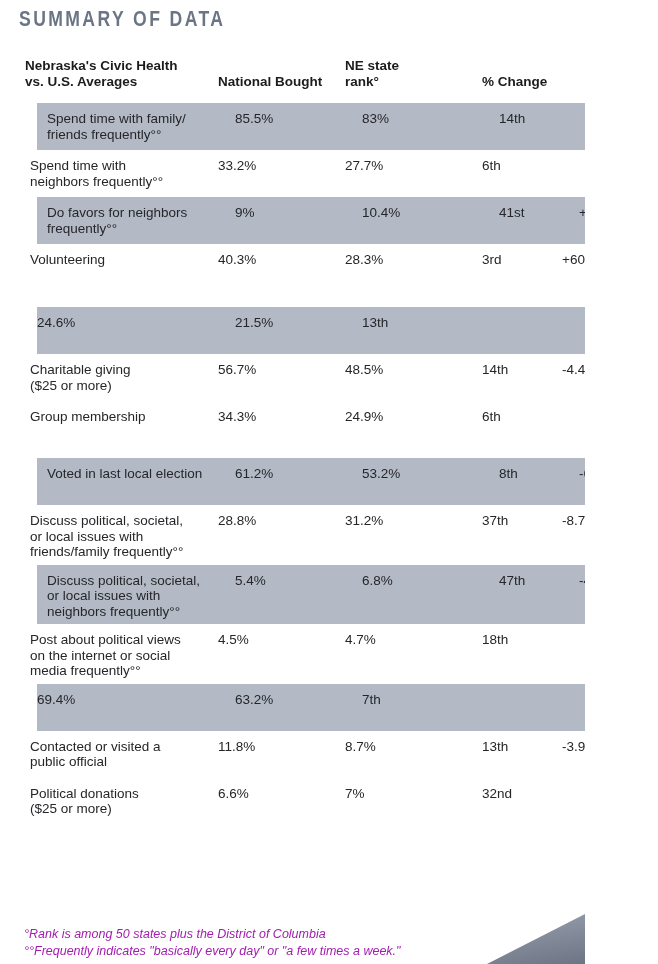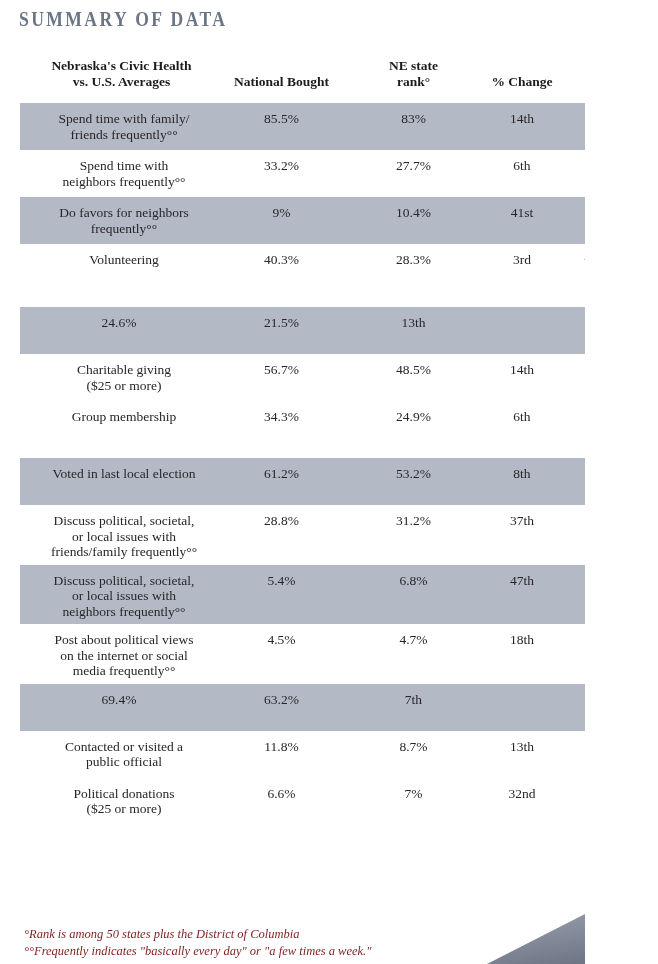--- a/index.html
+++ b/index.html
@@ -1,21 +1,21 @@
 <!DOCTYPE html>
 <html><head>
 <meta charset="utf-8">
 <style>
   html, body { margin: 0; padding: 0; background: #ffffff; }
   .page {
     position: relative;
     width: 585px;
     height: 964px;
     background: #ffffff;
-    font-family: Liberation Serif, serif;
+    font-family: Liberation Sans, sans-serif;
     color: #26262a;
     overflow: hidden;
   }
   .title {
     position: absolute;
     top: 6px;
     left: 19px;
     margin: 0;
     font-size: 22px;
     font-weight: bold;
@@ -23,21 +23,20 @@
     letter-spacing: 3px;
     transform: scaleX(0.8);
     transform-origin: left top;
     white-space: nowrap;
   }
   .table {
     position: absolute;
     left: 20px;
     top: 58px;
     width: 628px;
-    text-align: center;
   }
   .thead {
     display: grid;
     grid-template-columns: 198px 127px 137px 80px 1fr;
     align-items: end;
     padding-bottom: 13px;
     font-weight: bold;
     font-size: 13.5px;
     line-height: 16px;
     color: #1c1c1f;
@@ -50,31 +49,31 @@
   .row {
     display: grid;
     grid-template-columns: 198px 127px 137px 80px 1fr;
     align-items: start;
     box-sizing: border-box;
     min-height: 47px;
     padding: 8px 0 5px 0;
     font-size: 13.5px;
     line-height: 15.5px;
   }
-  .row.shaded { background: #b4bac5; }
+  .row.shaded { background: #b4bac5; margin-left: 17px; }
   .cell { white-space: pre-line; }
   .cell.label { padding-left: 10px; }
   .footnotes {
     position: absolute;
     left: 24px;
     top: 926px;
     font-style: italic;
     font-size: 12.5px;
     line-height: 17px;
-    color: #7f1d1d;
+    color: #a21caf;
   }
   .corner {
     position: absolute;
     right: 0;
     bottom: 0;
     width: 98px;
     height: 50px;
     background: linear-gradient(170deg, #9aa1b0 0%, #6d7484 100%);
     clip-path: polygon(100% 0, 100% 100%, 0 100%);
   }

